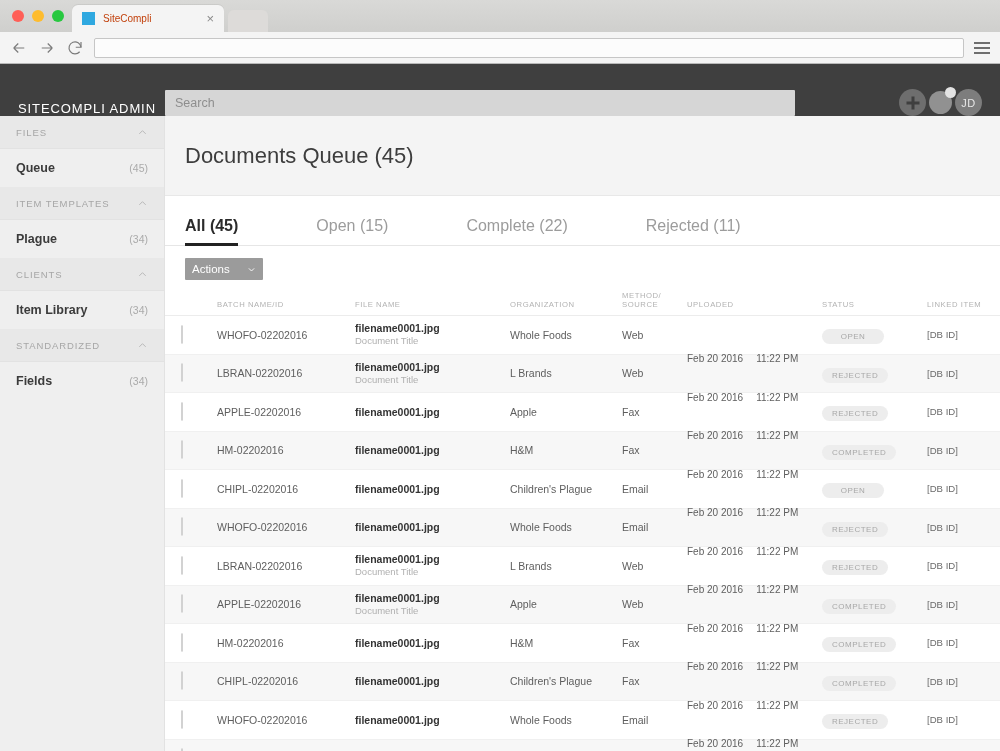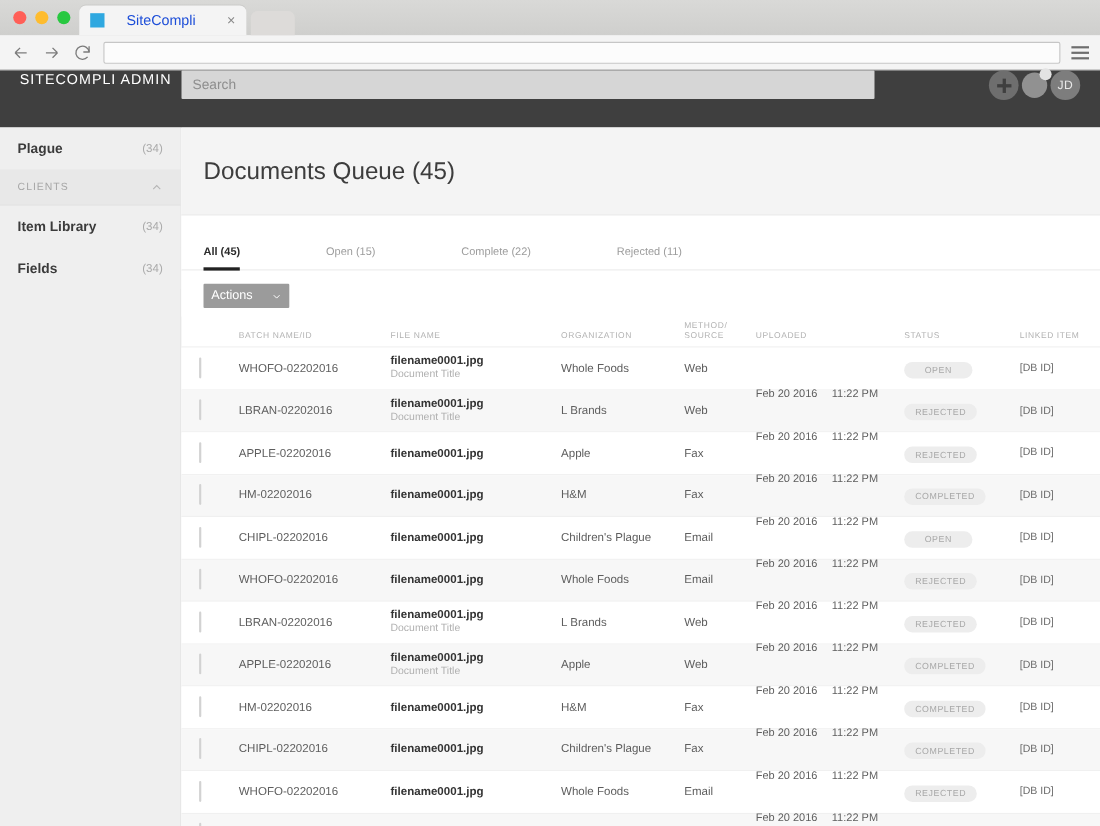--- a/index.html
+++ b/index.html
@@ -37,22 +37,22 @@
     border-top-left-radius: 6px;
     border-top-right-radius: 6px;
     display: flex; align-items: center;
     padding: 0 8px 0 10px;
     gap: 8px;
     position: relative;
     box-shadow: 0 -1px 0 rgba(0,0,0,0.06);
   }
   .tab-favicon { width: 13px; height: 13px; background: #2fa8e0; flex: 0 0 auto; }
   .tab-title {
-    font-size: 13px; color: #1d4ed8; flex: 1 1 auto;
-    white-space: nowrap; overflow: hidden; margin-left: 12px;
+    font-size: 10px; color: #c2410c; flex: 1 1 auto;
+    white-space: nowrap; overflow: hidden;
   }
   .tab-close { font-size: 13px; color: #8a8a8a; line-height: 1; padding: 0 2px; }
   .tab-ghost {
     height: 22px; width: 40px; margin-left: 4px;
     background: #dddbd9;
     border-top-left-radius: 6px; border-top-right-radius: 6px;
   }
 
   .navbar {
     height: 32px;
@@ -70,21 +70,21 @@
     padding: 0 6px;
     font-size: 11px; color: #333;
     line-height: 18px;
   }
   .hamburger { width: 16px; display: flex; flex-direction: column; gap: 3px; flex: 0 0 auto; }
   .hamburger i { display: block; height: 2px; background: #6e6e6e; }
 
   
   .app-header {
     height: 52px; background: #3f3f3f;
-    display: flex; align-items: flex-start;
+    display: flex; align-items: flex-end;
     padding: 0 18px 0 18px;
   }
   .brand {
     color: #ffffff; font-size: 13px; letter-spacing: 0.9px;
     width: 147px; flex: 0 0 auto;
   }
   .search-wrap { flex: 0 0 auto; width: 630px; }
   .search-input {
     width: 100%; height: 26px;
     background: #d6d6d6; border: none; outline: none;
@@ -161,21 +161,21 @@
   }
   .page-title { font-size: 22px; color: #3d3d3d; font-weight: normal; }
 
   .tabs-row {
     display: flex; align-items: flex-end;
     height: 50px; padding: 0 20px;
     border-bottom: 1px solid #e6e6e6;
     background: #ffffff;
   }
   .tab-item {
-    font-size: 10px; color: #9c9c9c;
+    font-size: 16px; color: #9c9c9c;
     padding: 0 0 10px 0; margin-right: 78px;
     position: relative;
     text-align: right;
   }
   .tab-item.active { color: #2b2b2b; font-weight: bold; }
   .tab-item.active::after {
     content: ""; position: absolute;
     left: 0; right: 0; bottom: -1px; height: 3px; background: #222;
   }
 
@@ -283,38 +283,62 @@
         <span class="notif-badge"></span>
       </div>
       <div class="avatar">JD</div>
     </div>
   </div>
 
   <div class="body-row">
 
     <div class="sidebar">
       <div>
+        <div class="side-section">
+          <span class="side-section-label">FILES</span>
+          <svg class="chev-up" viewBox="0 0 24 24" fill="none" stroke="currentColor" stroke-width="2">
+              <path d="M5 15l7-7 7 7"></path>
+            </svg>
+        </div>
+        <div class="side-item">
+          <span class="side-item-label">Queue</span>
+          <span class="side-item-count">(45)</span>
+        </div>
+      </div>
+      <div>
+        <div class="side-section">
+          <span class="side-section-label">ITEM TEMPLATES</span>
+          <svg class="chev-up" viewBox="0 0 24 24" fill="none" stroke="currentColor" stroke-width="2">
+              <path d="M5 15l7-7 7 7"></path>
+            </svg>
+        </div>
         <div class="side-item">
           <span class="side-item-label">Plague</span>
           <span class="side-item-count">(34)</span>
         </div>
       </div>
       <div>
         <div class="side-section">
           <span class="side-section-label">CLIENTS</span>
           <svg class="chev-up" viewBox="0 0 24 24" fill="none" stroke="currentColor" stroke-width="2">
               <path d="M5 15l7-7 7 7"></path>
             </svg>
         </div>
         <div class="side-item">
           <span class="side-item-label">Item Library</span>
           <span class="side-item-count">(34)</span>
         </div>
       </div>
       <div>
+        <div class="side-section">
+          <span class="side-section-label">STANDARDIZED</span>
+          <svg class="chev-up" viewBox="0 0 24 24" fill="none" stroke="currentColor" stroke-width="2">
+              <path d="M5 15l7-7 7 7"></path>
+            </svg>
+        </div>
         <div class="side-item">
           <span class="side-item-label">Fields</span>
           <span class="side-item-count">(34)</span>
         </div>
       </div>
     </div>
 
     <div class="main">
 
       <div class="page-head">

